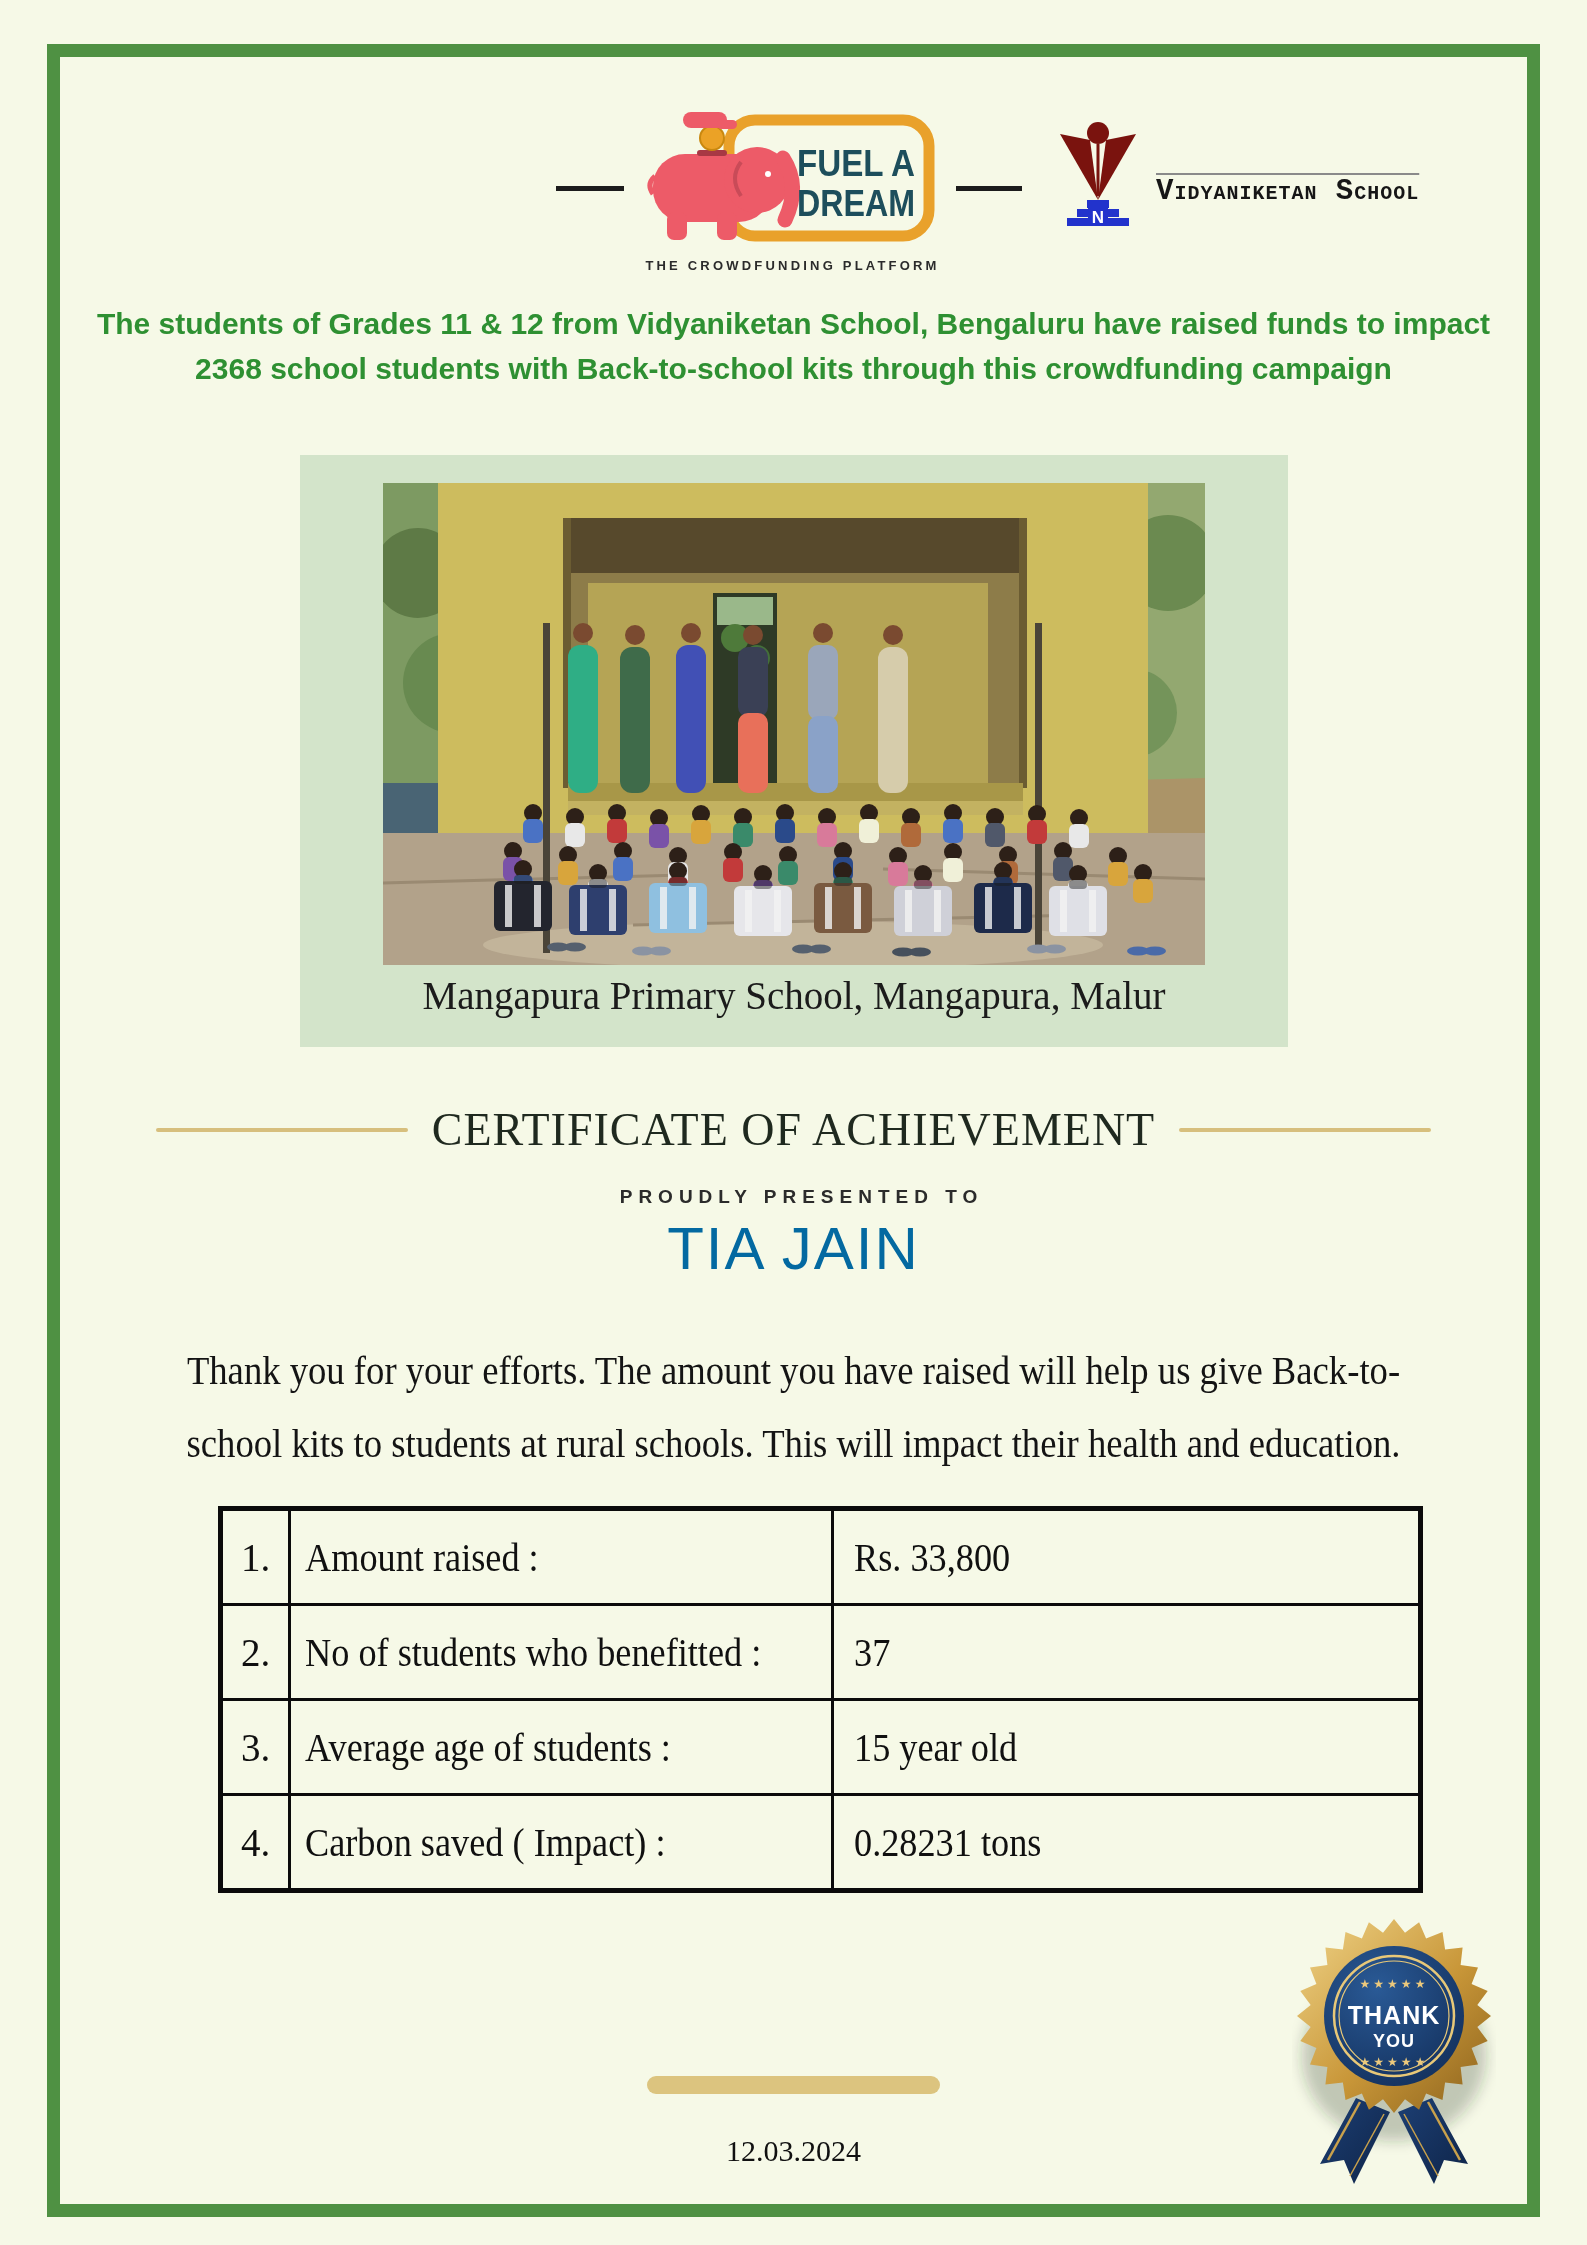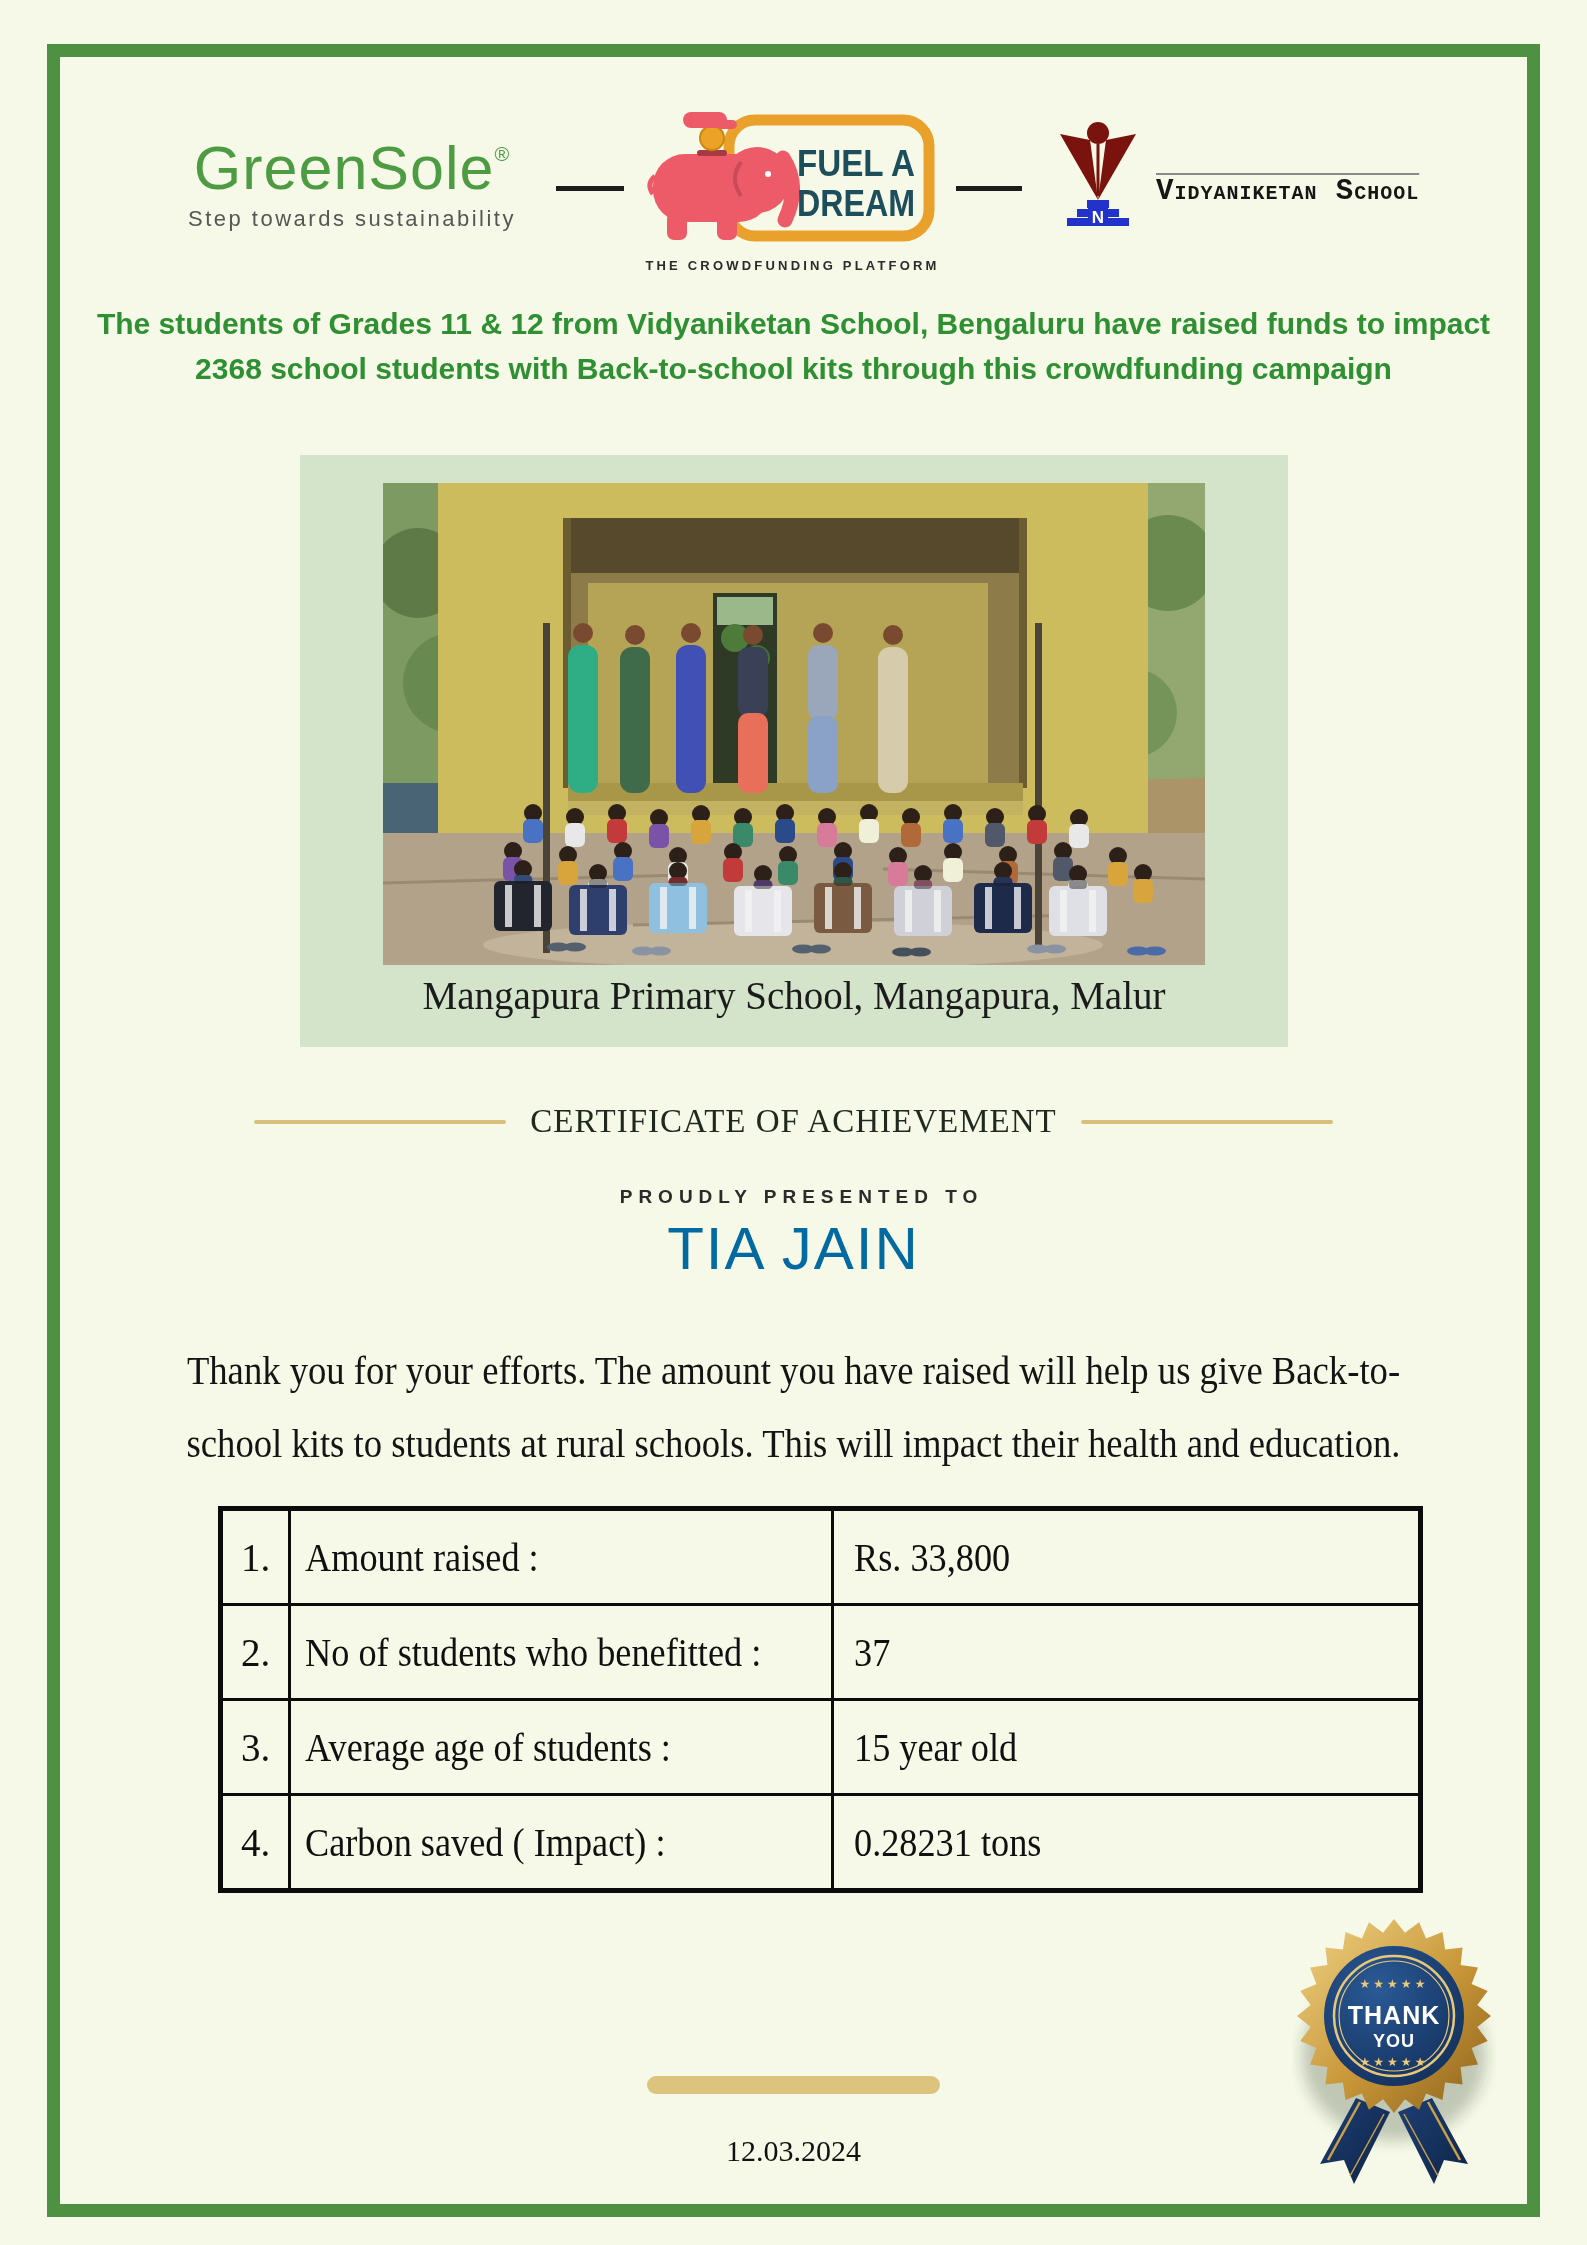--- a/index.html
+++ b/index.html
@@ -30,21 +30,21 @@
          line-height:45px;color:#2e9032;}
   
   .panel{position:absolute;left:300px;top:455px;width:988px;height:592px;background:#d3e4ca;}
   .photo{position:absolute;left:83px;top:28px;width:822px;height:482px;display:block;}
   .caption{position:absolute;left:0;right:0;top:518px;text-align:center;
            font-size:39px;color:#1b1b1b;}
   
   .head-row{position:absolute;left:0;right:0;top:1103px;display:flex;align-items:center;
             justify-content:center;gap:24px;}
   .gold-line{width:252px;height:4px;background:#d7bf7d;border-radius:2px;}
-  .head-text{font-size:33px;letter-spacing:1px;color:#1f291f;white-space:nowrap;text-align:center;}
+  .head-text{font-size:46px;letter-spacing:1px;color:#1f291f;white-space:nowrap;text-align:center;}
   .presented{position:absolute;left:0;right:0;top:1186px;text-align:center;
              font-family:"Liberation Sans",sans-serif;font-weight:600;font-size:19px;
              letter-spacing:6px;color:#2b2b2b;padding-left:16px;}
   .recipient{position:absolute;left:0;right:0;top:1214px;text-align:center;
              font-family:"Liberation Sans",sans-serif;font-size:60px;letter-spacing:2px;
              color:#0369a1;}
   .message{position:absolute;left:0;right:0;top:1334px;text-align:center;
            font-size:39px;line-height:73px;color:#141414;}
   .message .mline{transform:scaleX(.94);transform-origin:center;white-space:nowrap;}
   
@@ -66,24 +66,20 @@
   .badge{position:absolute;left:1292px;top:1916px;width:204px;height:282px;z-index:5;}
   svg text{font-family:"Liberation Sans",sans-serif;}
 </style>
 </head>
 <body>
 
 <div class="page">
 
   <div class="frame"></div>
 
-  <div class="gs">
-    <div class="gs-name"><span>GreenSole</span><sup class="gs-reg">®</sup></div>
-    <div class="gs-tag">Step towards sustainability</div>
-  </div>
 
   <div class="dash dash1"></div>
   <div class="dash dash2"></div>
 
   <div class="fad">
     <svg width="295" height="140" viewBox="0 0 295 140">
       <rect x="84" y="8" width="200" height="116" rx="26" fill="none" stroke="#e9a12b" stroke-width="11"></rect>
       <g>
         <path d="M 10,64 q -9,8 -2,18" stroke="#ed5b68" stroke-width="5" fill="none"></path>
         <rect x="8" y="42" width="118" height="68" rx="32" fill="#ed5b68"></rect>

